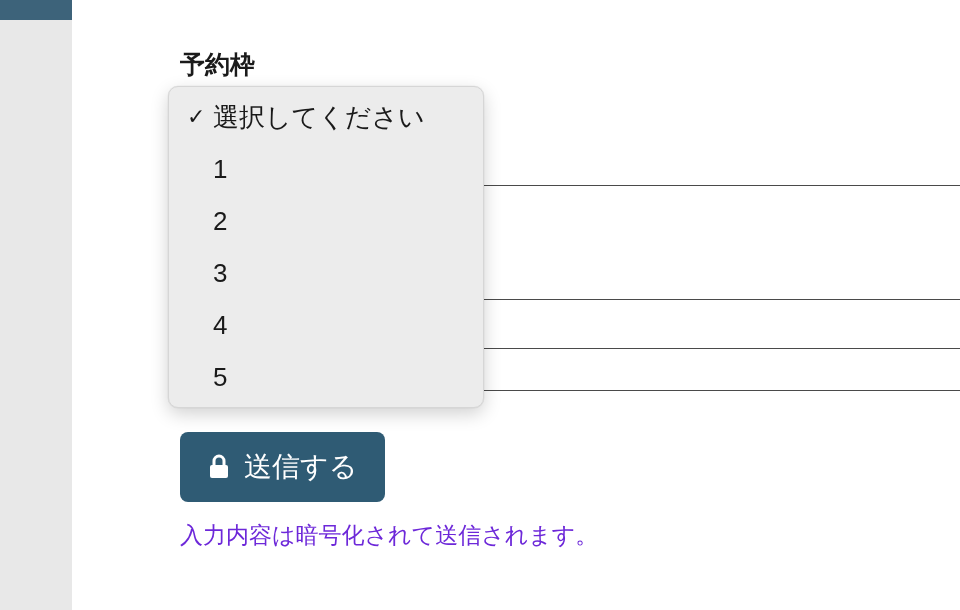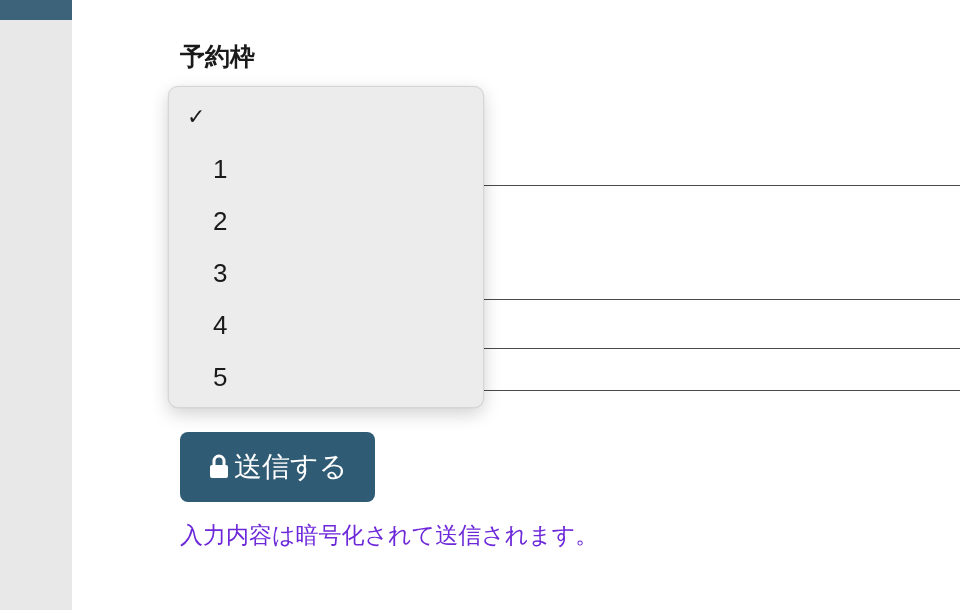--- a/index.html
+++ b/index.html
@@ -27,21 +27,21 @@
       position: absolute;
       left: 0;
       top: 0;
       width: 72px;
       height: 610px;
       background: #e8e8e8;
     }
     .content {
       position: absolute;
       left: 180px;
-      top: 40px;
+      top: 48px;
       right: 0;
     }
     .field-label {
       font-size: 25px;
       font-weight: 700;
       color: #1a1a1a;
       margin-bottom: 22px;
     }
     .dropdown-open {
       position: absolute;
@@ -87,21 +87,21 @@
     .hr3 { top: 348px; }
     .hr4 { top: 390px; }
     .submit-row {
       position: absolute;
       left: 180px;
       top: 432px;
     }
     .submit-button {
       display: inline-flex;
       align-items: center;
-      gap: 4px;
+      gap: 14px;
       background: #2f5b74;
       color: #ffffff;
       border: none;
       border-radius: 8px;
       padding: 16px 28px;
       font-size: 28px;
       font-weight: 500;
       cursor: pointer;
     }
     .submit-button .lock-icon svg {
@@ -126,20 +126,21 @@
 </div>
 
 <div class="hr-line hr1"></div>
 <div class="hr-line hr2"></div>
 <div class="hr-line hr3"></div>
 <div class="hr-line hr4"></div>
 
 <div class="dropdown-open">
   <div class="dropdown-item">
     <span class="check">✓</span>
+    <span class="item-text">選択してください</span>
   </div>
   <div class="dropdown-item">
     <span class="check"></span>
     <span class="item-text">1</span>
   </div>
   <div class="dropdown-item">
     <span class="check"></span>
     <span class="item-text">2</span>
   </div>
   <div class="dropdown-item">

